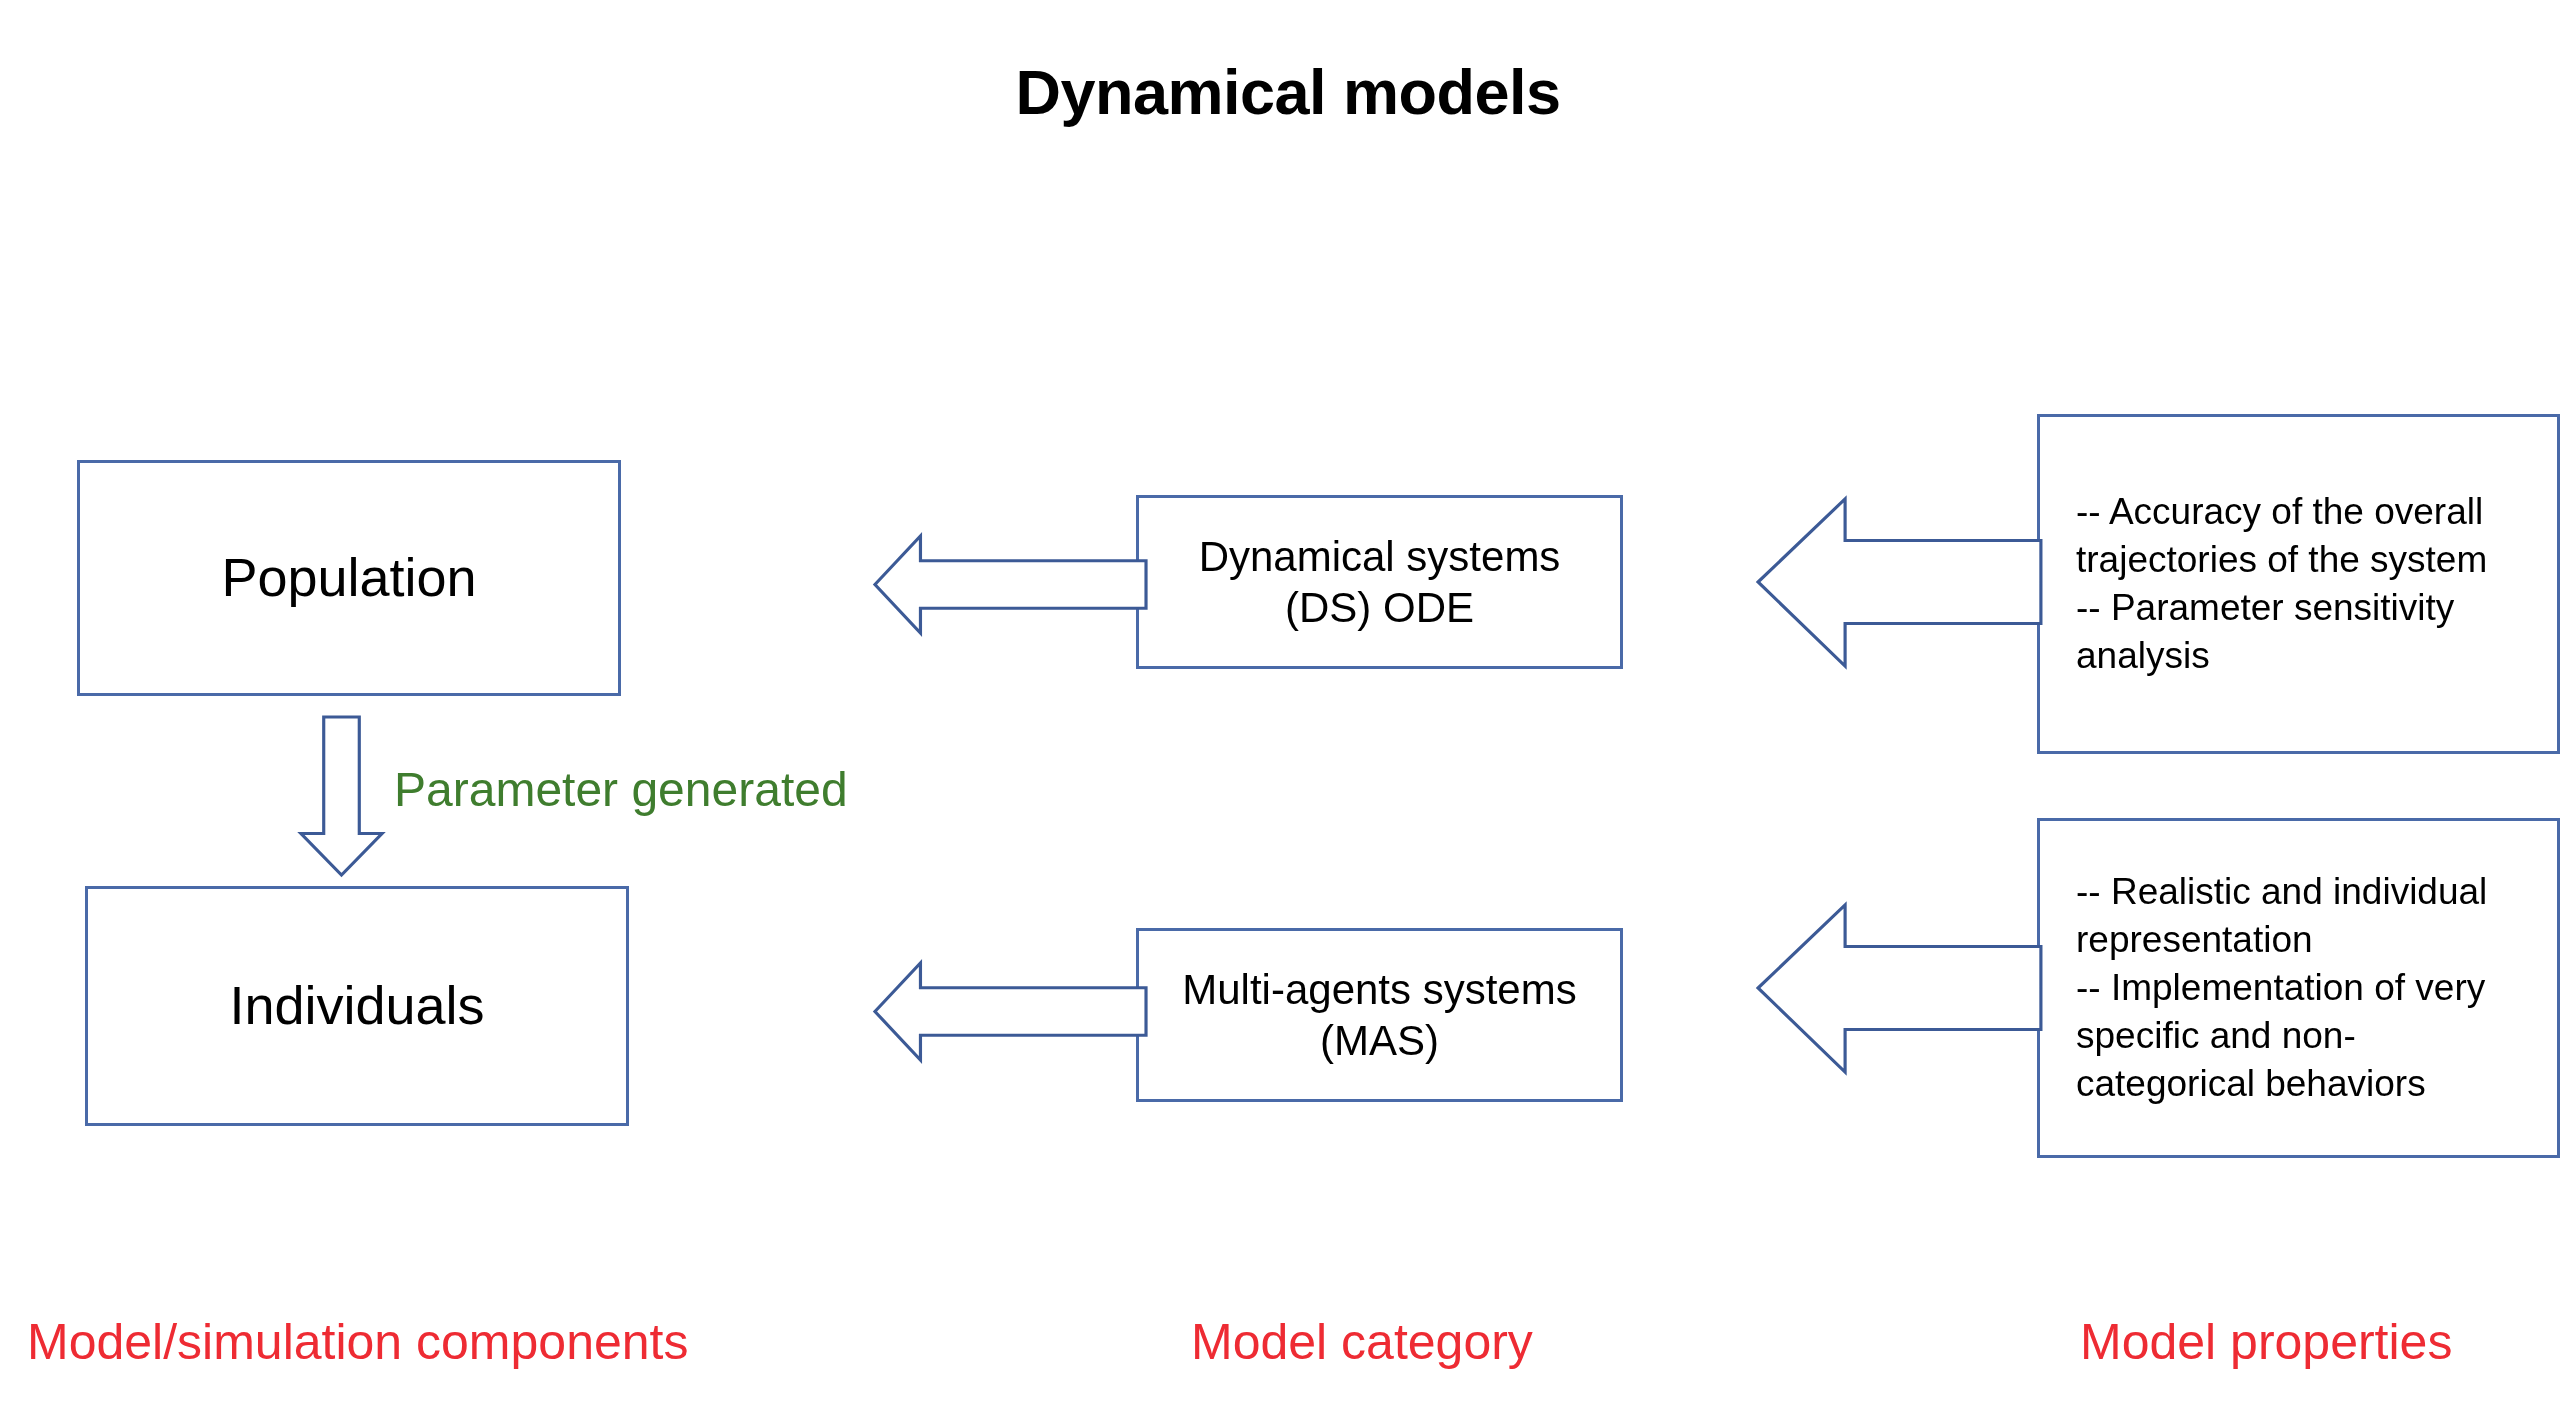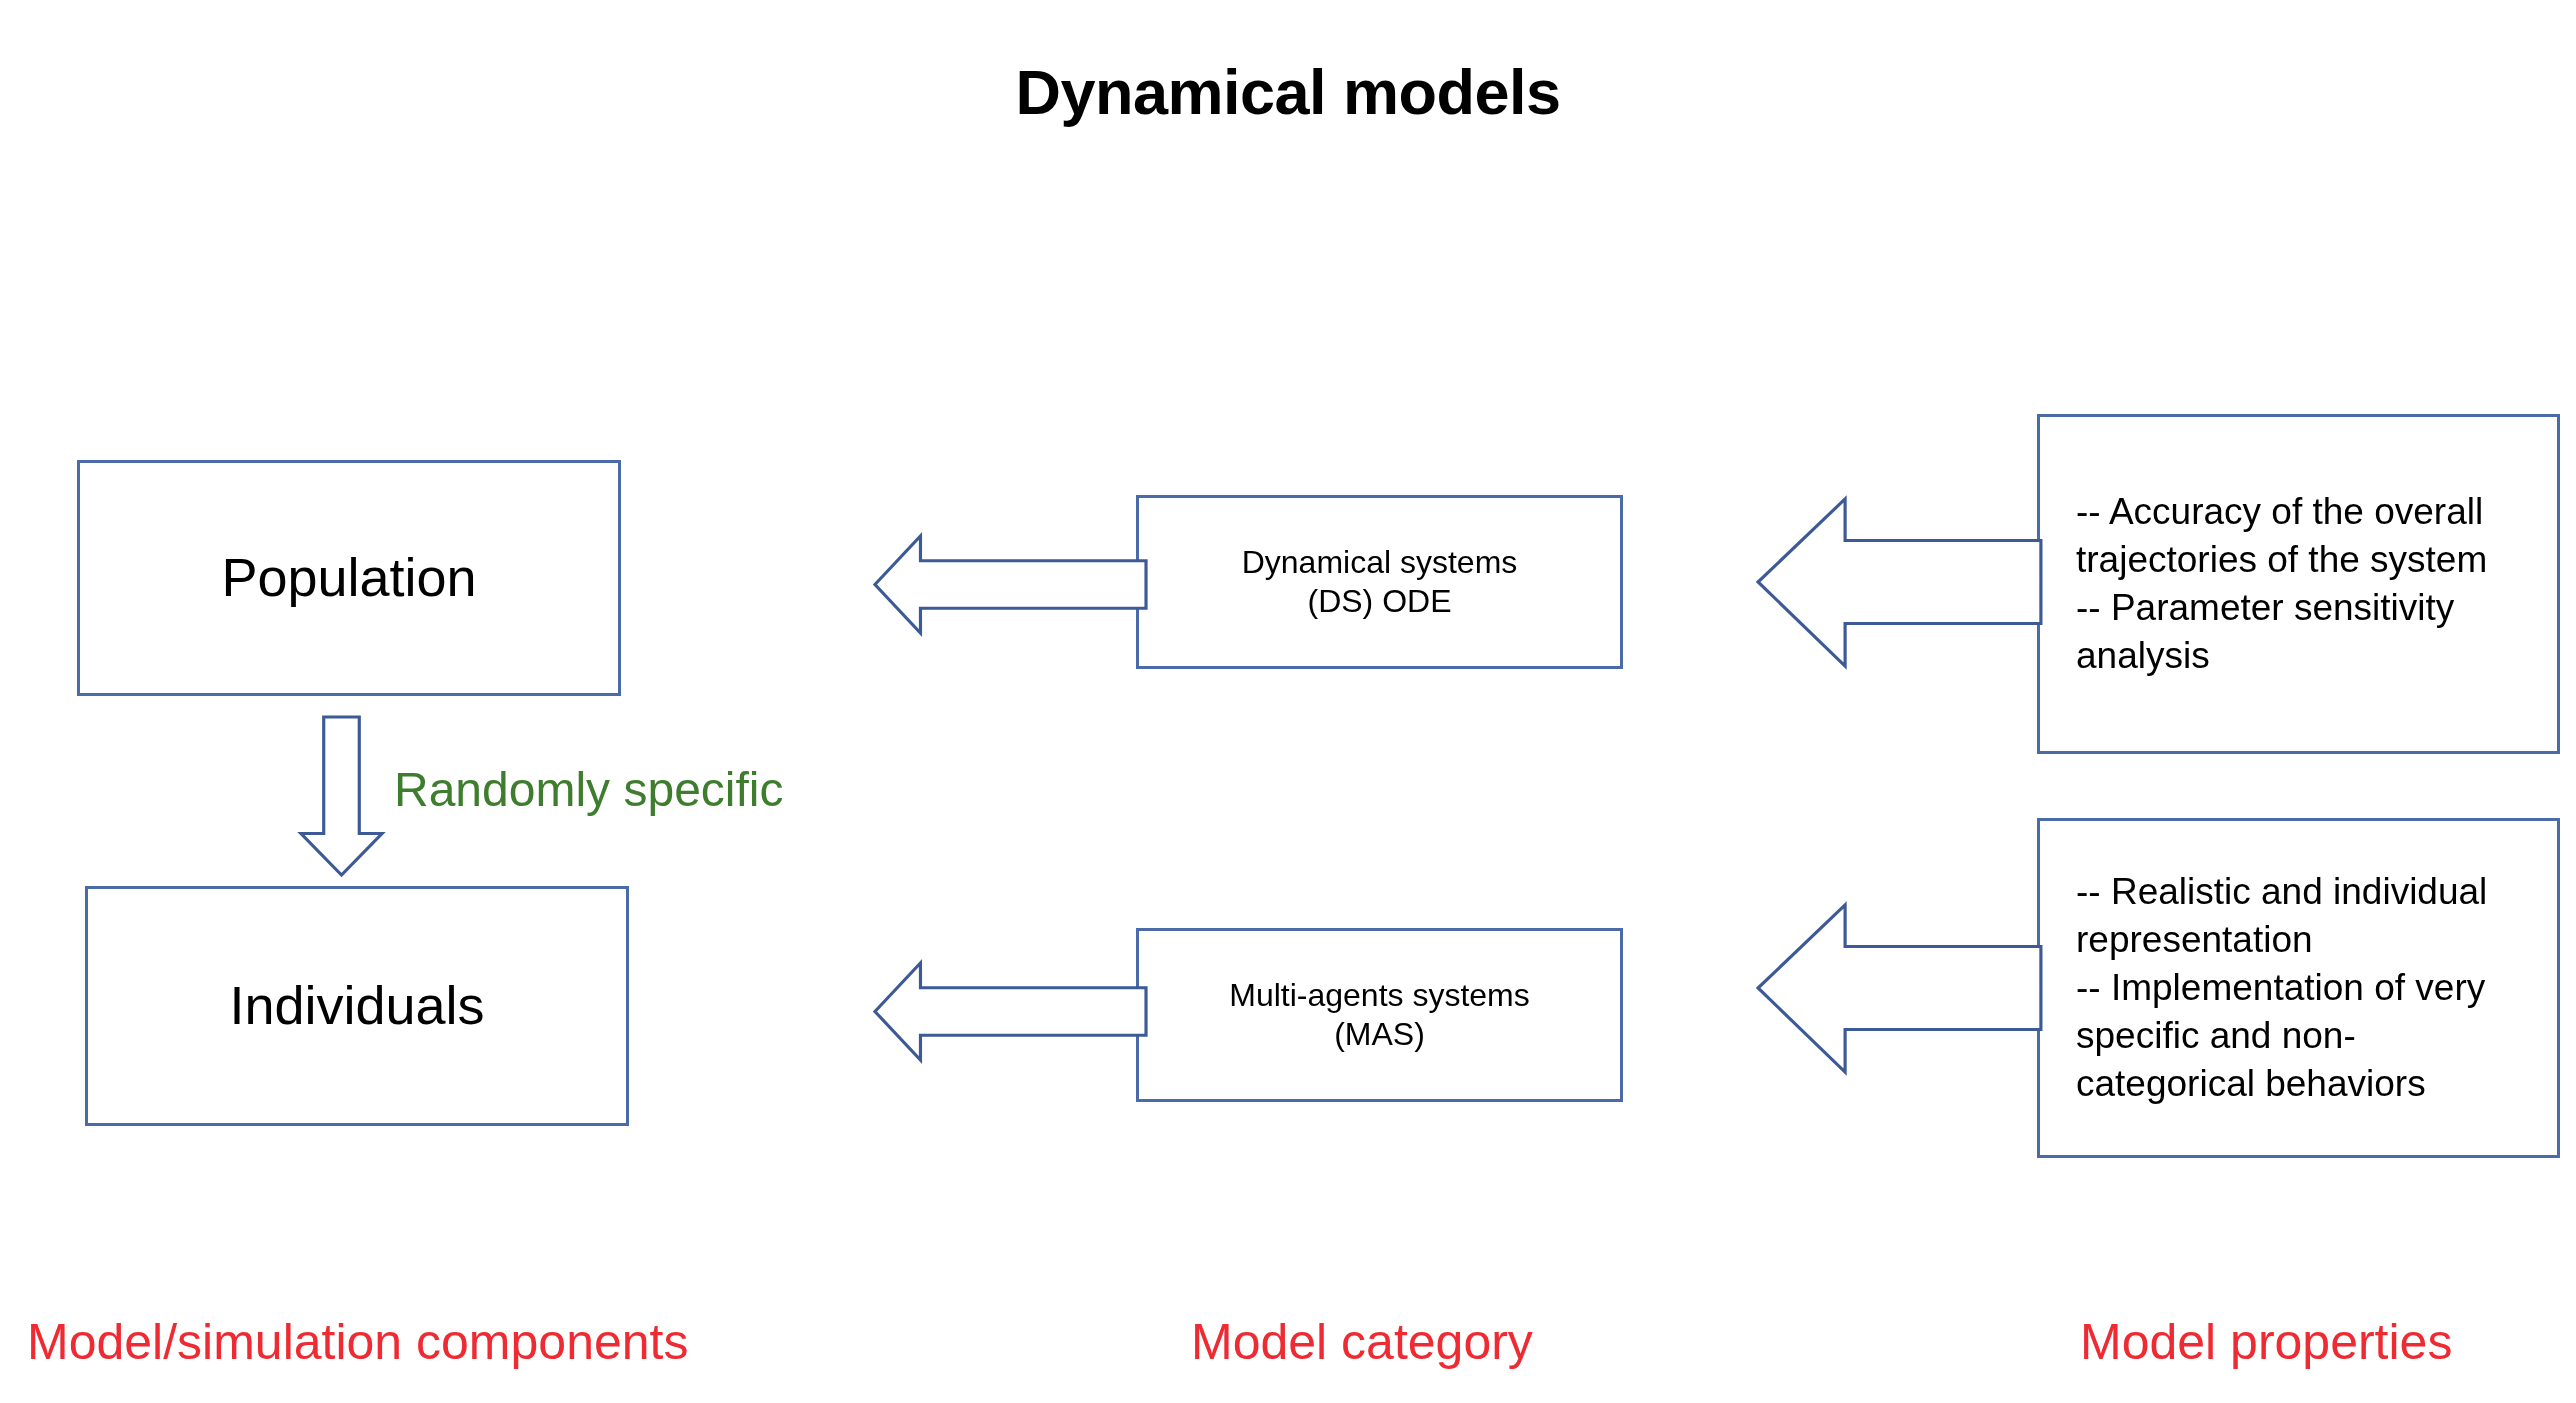--- a/index.html
+++ b/index.html
@@ -61,21 +61,21 @@
 
   
   .box-ds {
     left: 1136px; top: 495px; width: 487px; height: 174px;
   }
   .box-mas {
     left: 1136px; top: 928px; width: 487px; height: 174px;
   }
   .box-ds .node-label,
   .box-mas .node-label {
-    font-size: 32px;
+    font-size: 42px;
   }
 
   
   .box-prop {
     justify-content: flex-start;
     padding: 0 24px 0 36px;
   }
   .box-prop1 {
     left: 2037px; top: 414px; width: 523px; height: 340px; align-items: center;
   }
@@ -141,21 +141,21 @@
   </div>
 
   <div class="node box-individuals">
     <span class="node-label">Individuals</span>
   </div>
 
   <svg class="arrow-svg arrow-down" viewBox="0 0 90 164">
     <polygon class="arrow-shape" points="27,2 63,2 63,120 86,120 45,162 4,120 27,120"></polygon>
   </svg>
 
-  <div class="randomly-generated">Randomly specific</div>
+  <div class="randomly-generated">Parameter generated</div>
 
   <div class="node box-ds">
     <span class="node-label">Dynamical systems
 (DS) ODE</span>
   </div>
 
   <div class="node box-mas">
     <span class="node-label">Multi-agents systems
 (MAS)</span>
   </div>

